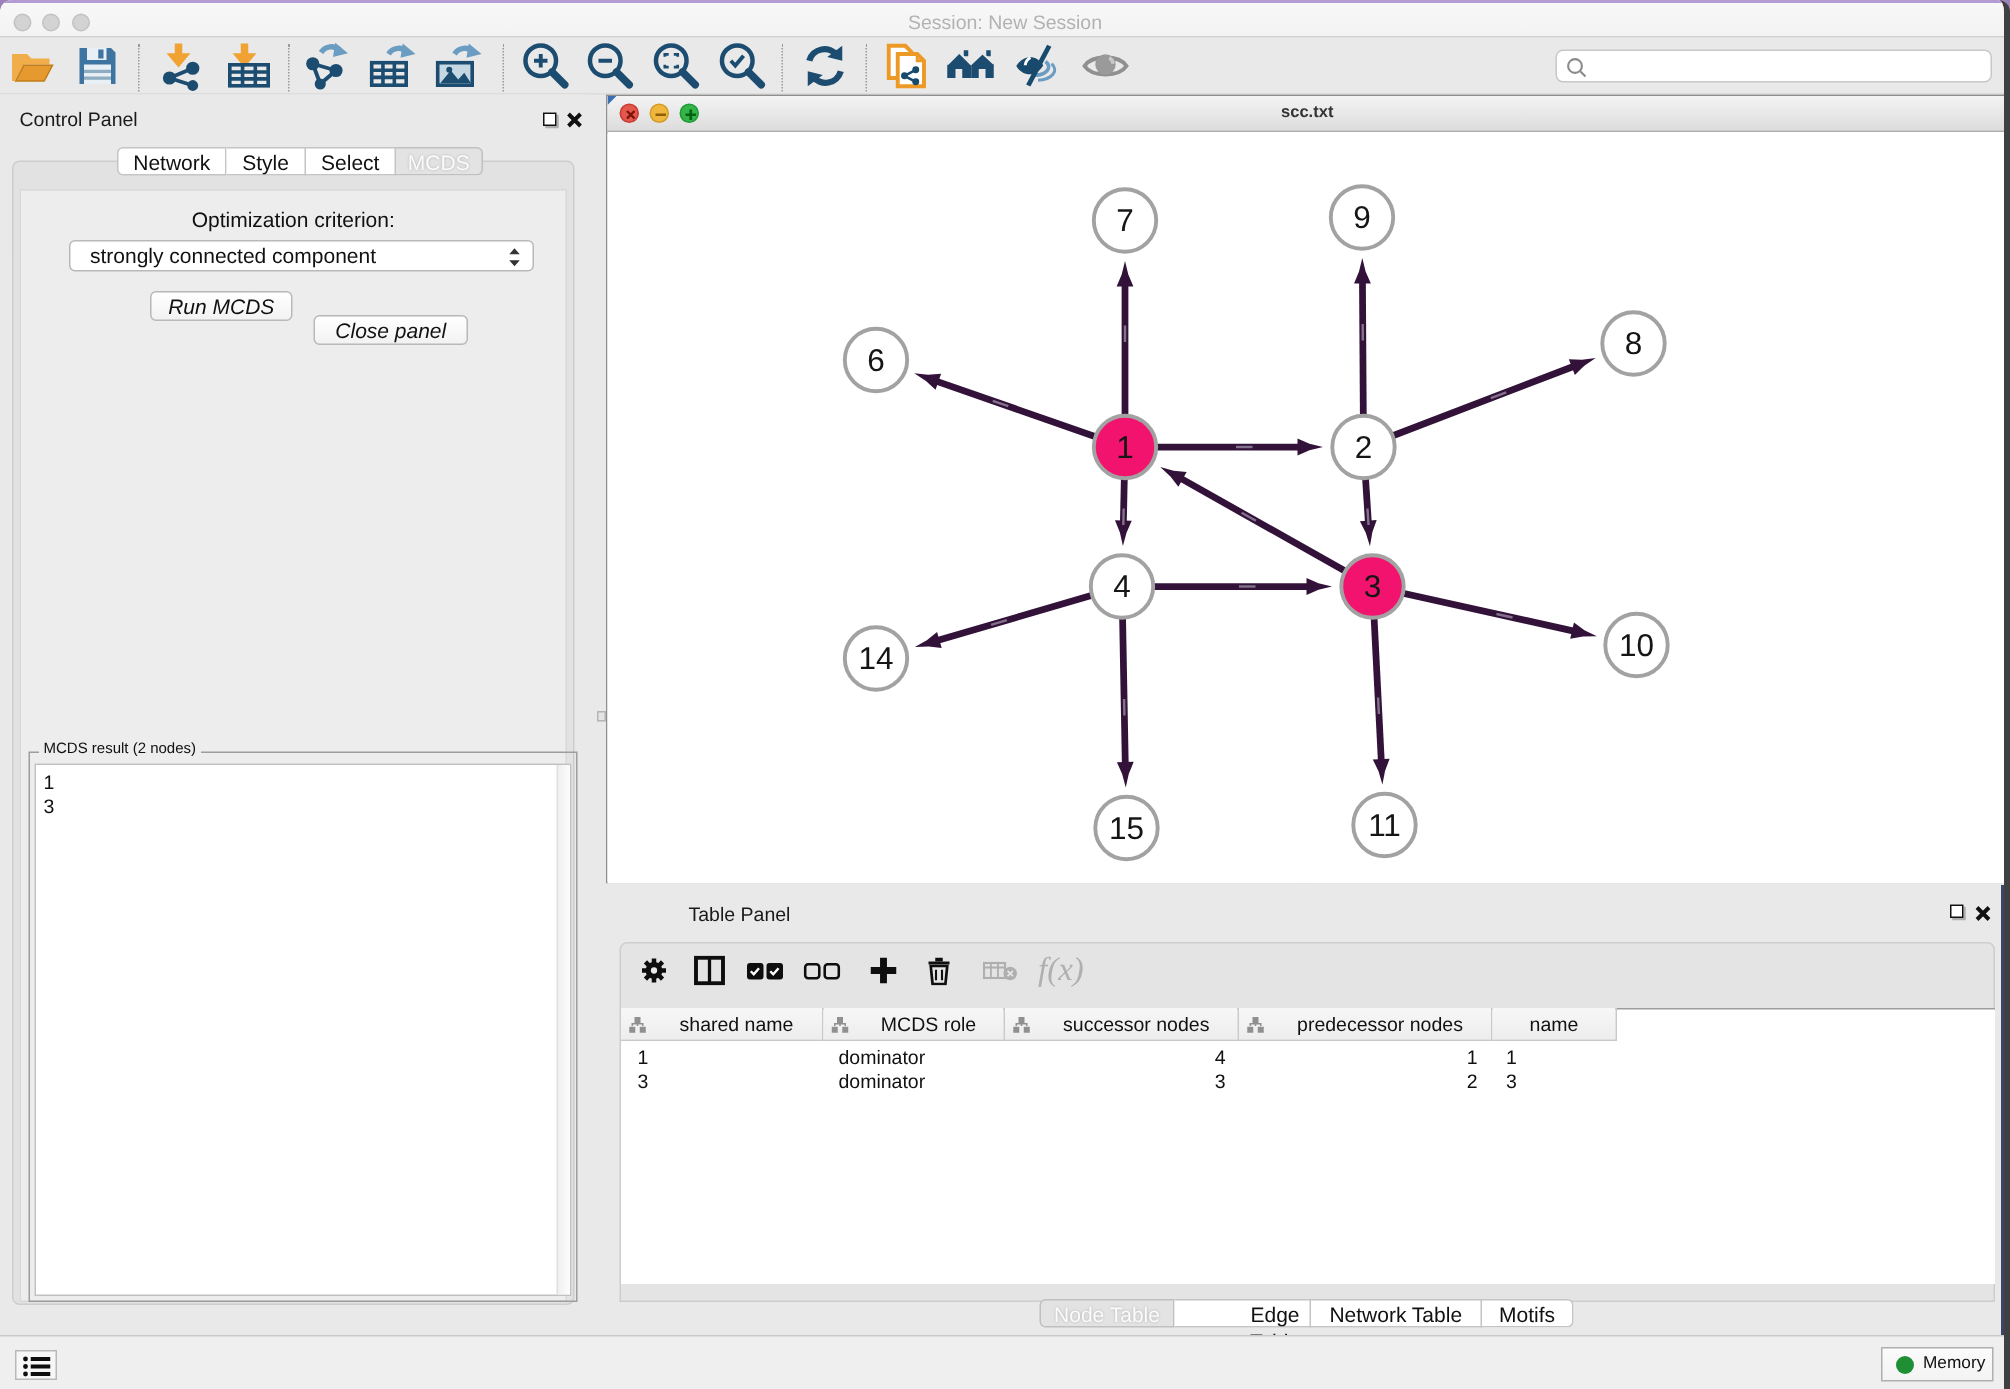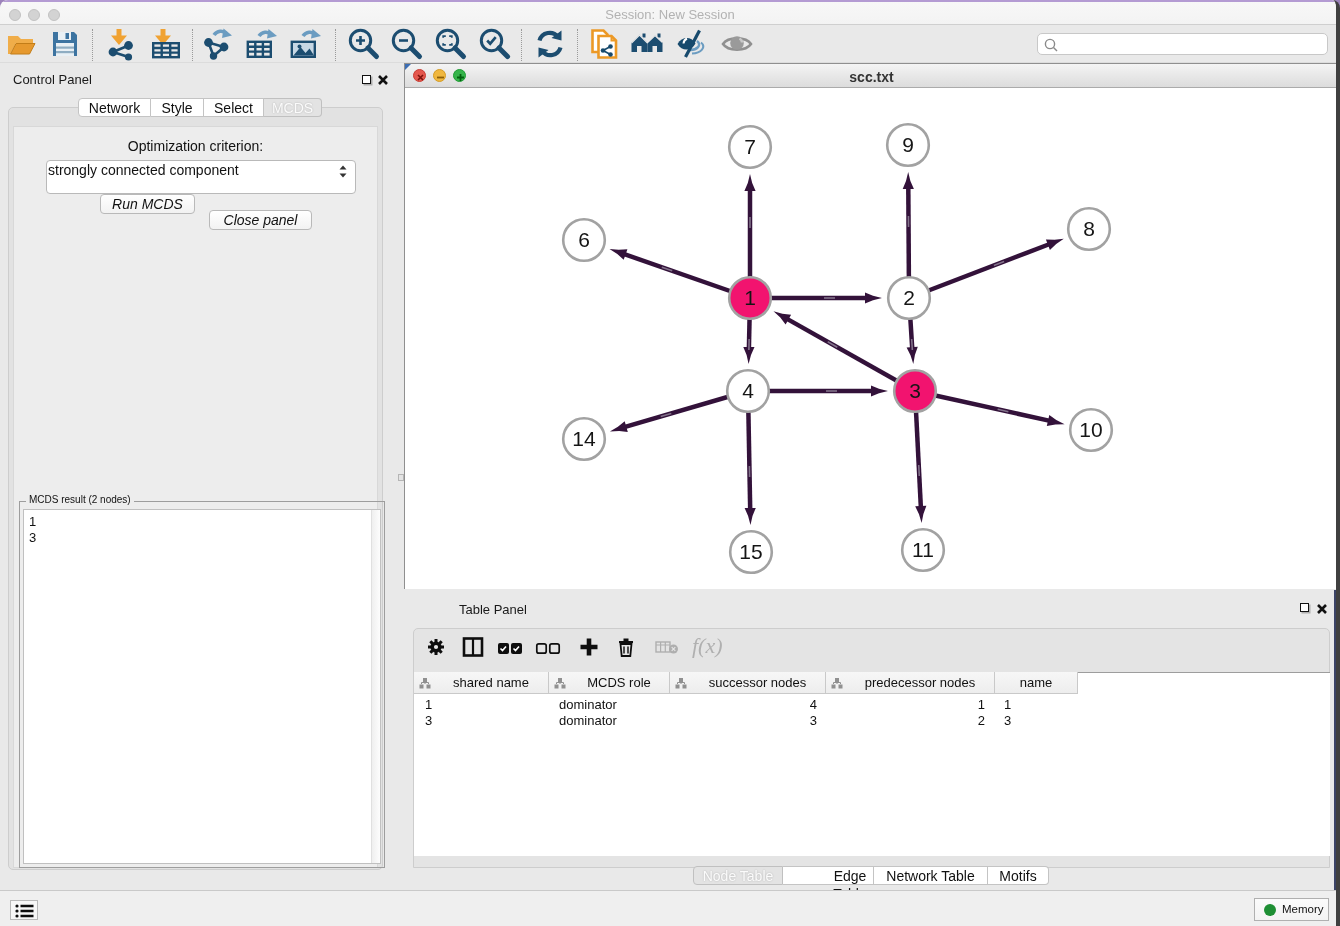--- a/index.html
+++ b/index.html
@@ -30,41 +30,41 @@
   text-align:center; line-height:18px; height:19px; }
 .tabbar .tab.first { border-left:1px solid #c4c4c4; border-radius:4px 0 0 4px; }
 .tabbar .tab.last { border-radius:0 4px 4px 0; }
 .tabbar .tab.sel { background:#e3e3e3; color:#fbfbfb;
   text-shadow:0 0 2px rgba(0,0,0,0.22); border-color:#c0c0c0; }
 #cp-outer { position:absolute; left:8px; top:44px; width:375px; height:763px;
   background:#e2e2e2; border:1px solid #cdcdcd; border-radius:5px; }
 #cp-inner { position:absolute; left:4px; top:18px; width:365px; height:742px;
   background:#ededed; border:1px solid #d8d8d8; }
 #optlabel { position:absolute; left:0; top:11px; width:100%; text-align:center; font-size:14px; color:#111; }
-#combo { position:absolute; left:32px; top:33px; width:310px; height:34px; background:#fff;
-  border:1px solid #b9b9b9; border-radius:4px; font-size:14px; color:#111; line-height:19px; padding-left:1px; }
+#combo { position:absolute; left:32px; top:33px; width:310px; height:21px; background:#fff;
+  border:1px solid #b9b9b9; border-radius:4px; font-size:14px; color:#111; line-height:19px; padding-left:13px; }
 #combo svg { position:absolute; right:6px; top:3px; }
 .btn { position:absolute; height:20px; background:linear-gradient(#ffffff,#f2f2f2);
   border:1px solid #b9b9b9; border-radius:4px; font-size:14px; color:#111;
   text-align:center; line-height:18px;font-style:italic; }
 #fieldset { position:absolute; left:5px; top:374px; width:366px; height:367px;
   border:1px solid #9d9d9d; }
 #fieldset .lbl { position:absolute; left:6px; top:-8px; background:#ededed; padding:0 3px;
   font-size:10px; color:#111; }
 #fieldset .ta { position:absolute; left:3px; top:7px; width:358px; height:355px; background:#fff;
   border:1px solid #c0c0c0; font-size:13px; color:#111; line-height:16px; padding:4px 0 0 5px; }
 #fieldset .sb { position:absolute; right:4px; top:8px; width:9px; height:353px;
   background:linear-gradient(90deg,#efefef,#fdfdfd); border-left:1px solid #e0e0e0; }
 
 #netframe { position:absolute; left:404px; top:63px; width:935px; height:526px;
   border:1px solid #8f8f8f; background:#fff; }
 #nettitle { position:absolute; left:0; top:0; width:933px; height:24px;
   background:linear-gradient(#f4f4f4,#dcdcdc); border-bottom:1px solid #ababab; }
 #nettitle .t { position:absolute; top:5px; left:0; width:100%; text-align:center;
-  font-size:14px; font-weight:bold; color:#333; }
+  font-size:11px; font-weight:bold; color:#333; }
 .mac { position:absolute; top:5px; width:13px; height:13px; border-radius:50%; }
 #netcanvas { position:absolute; left:0; top:25px; width:933px; height:500px; background:#fff; }
 .divh { position:absolute; background:#e4e4e4; border:1px solid #b5b5b5; }
 
 #tpanel { position:absolute; left:404px; top:589px; width:936px; height:301px; background:#e9e9e9; }
 #tpanel .hdr { position:absolute; left:16px; top:13px; font-size:13px; color:#1a1a1a;margin-left:39px; }
 #tp-box { position:absolute; left:9px; top:39px; width:917px; height:240px;
   background:#e4e4e4; border:1px solid #cdcdcd; border-radius:5px 5px 0 0; }
 #tp-table { position:absolute; left:10px; top:83px; width:916px; height:184px; background:#fff;
   border-top:1px solid #9d9d9d; }

